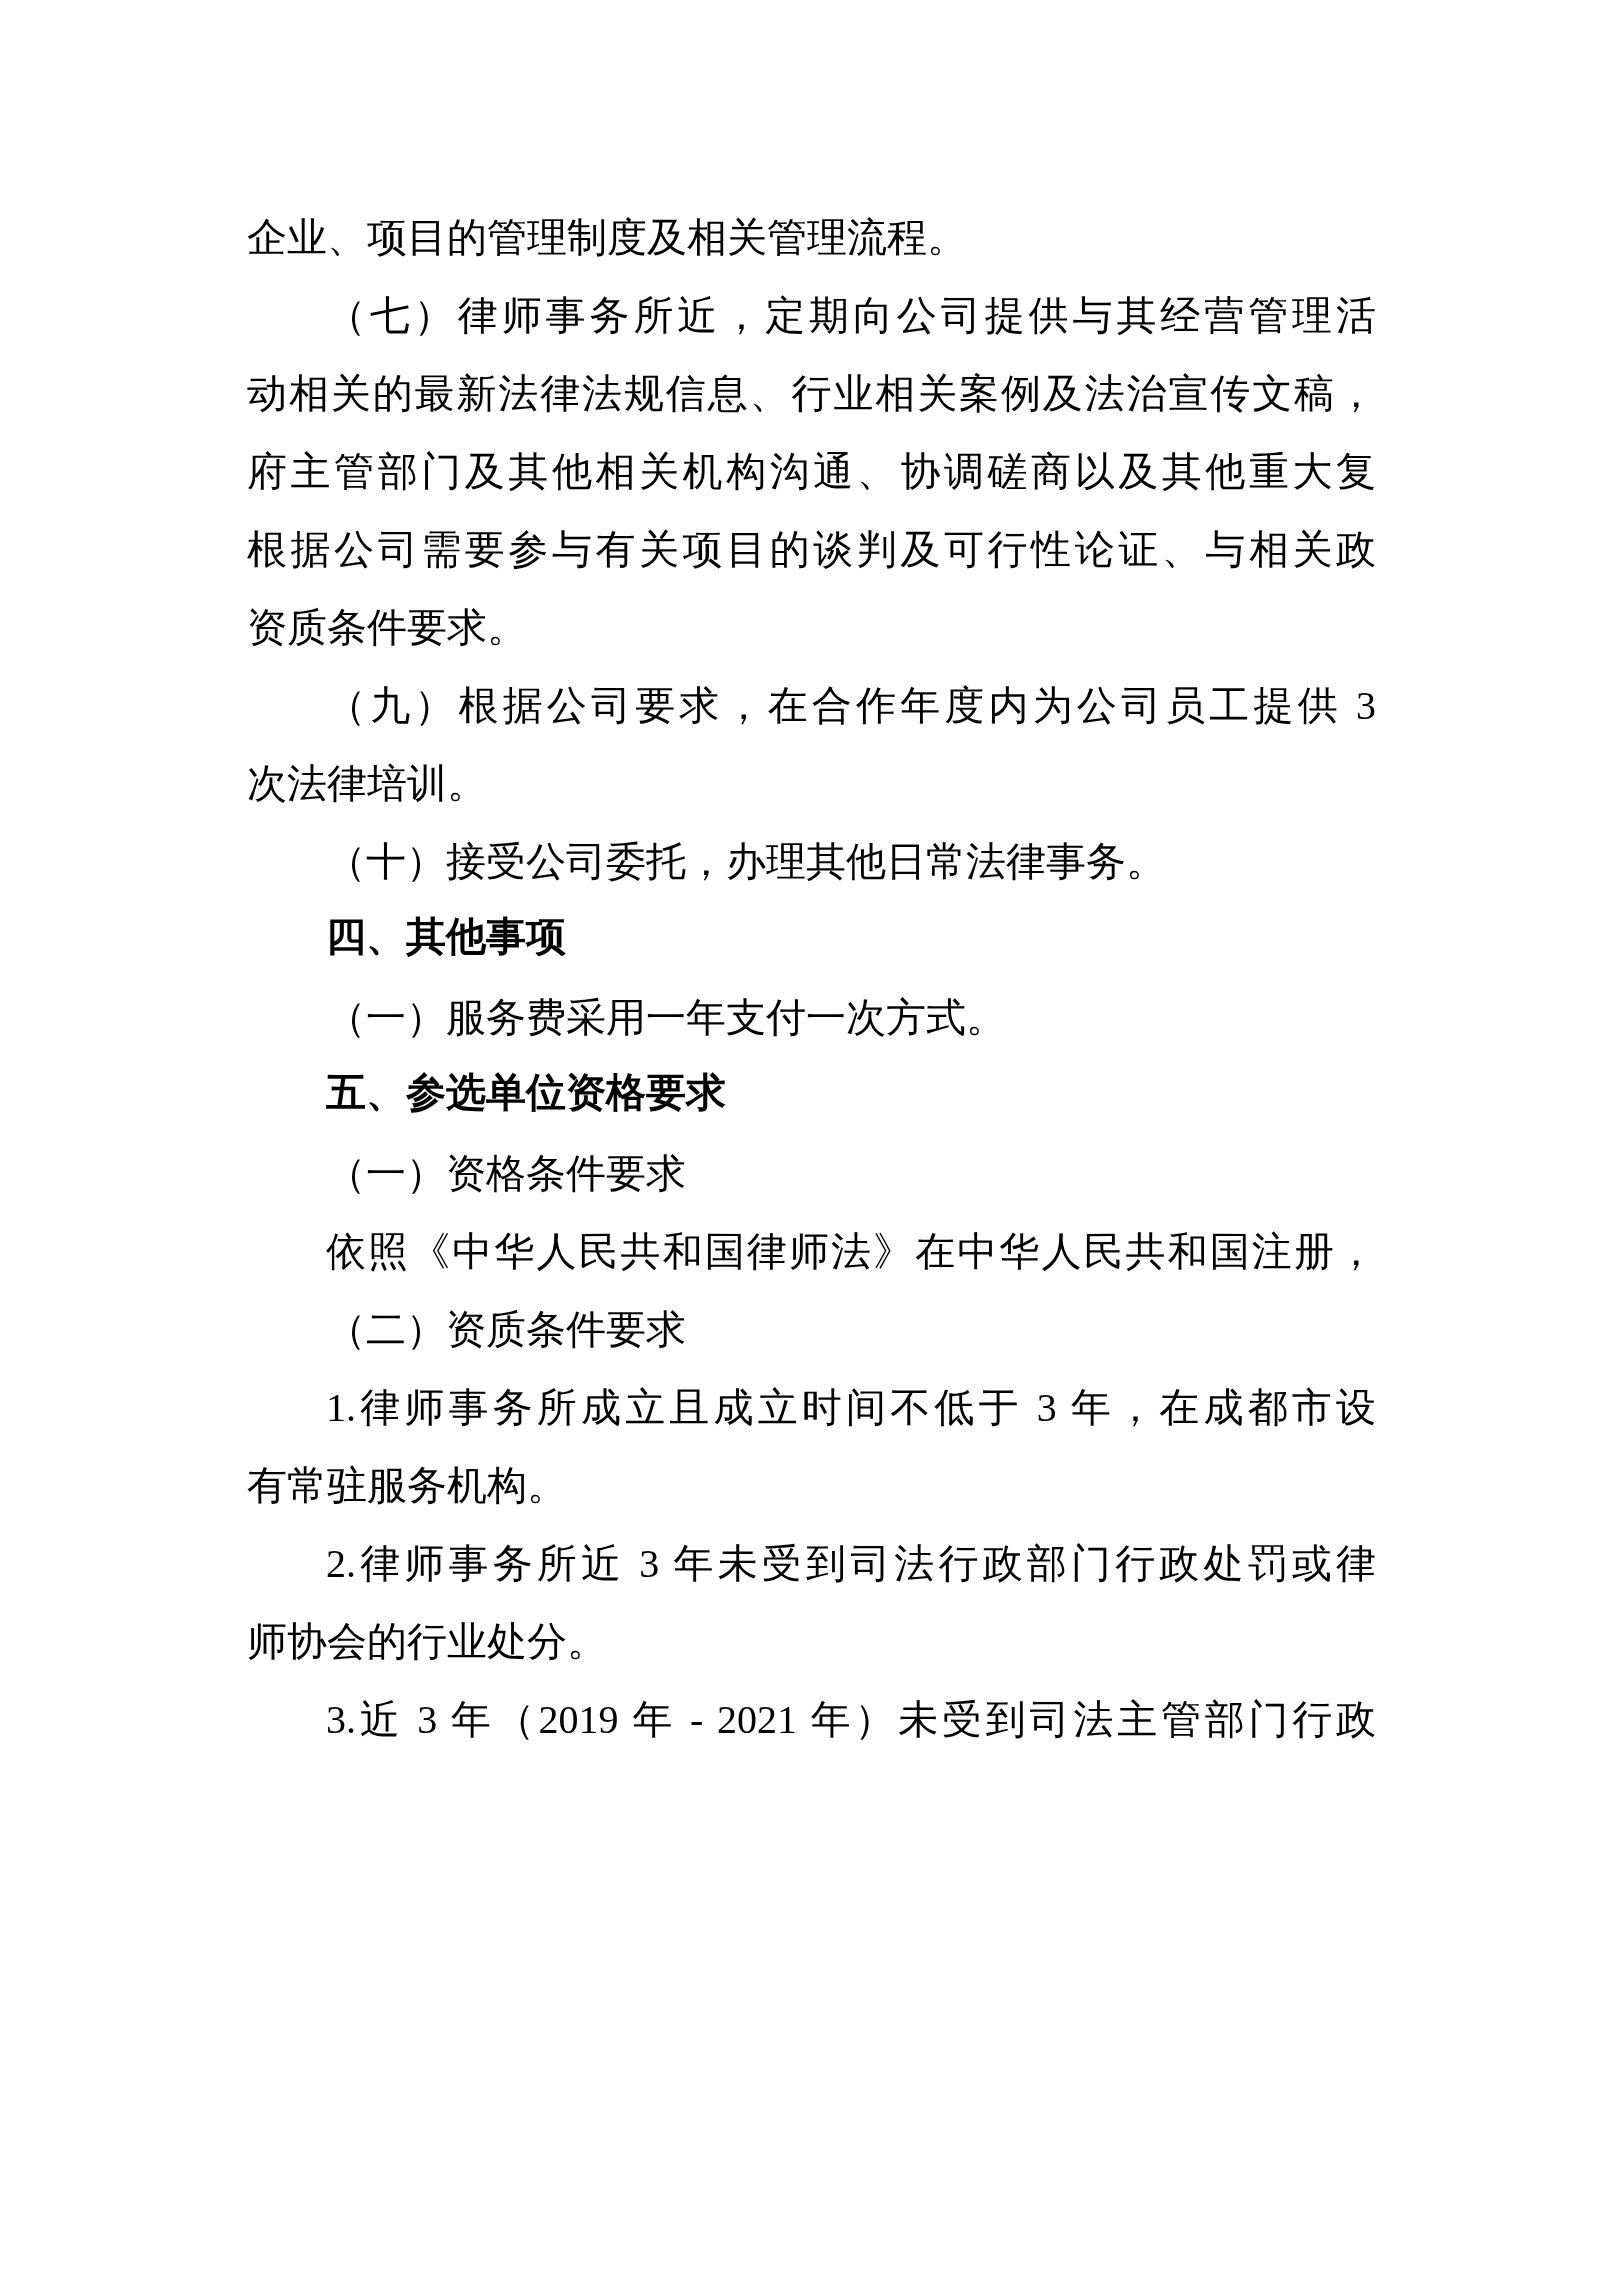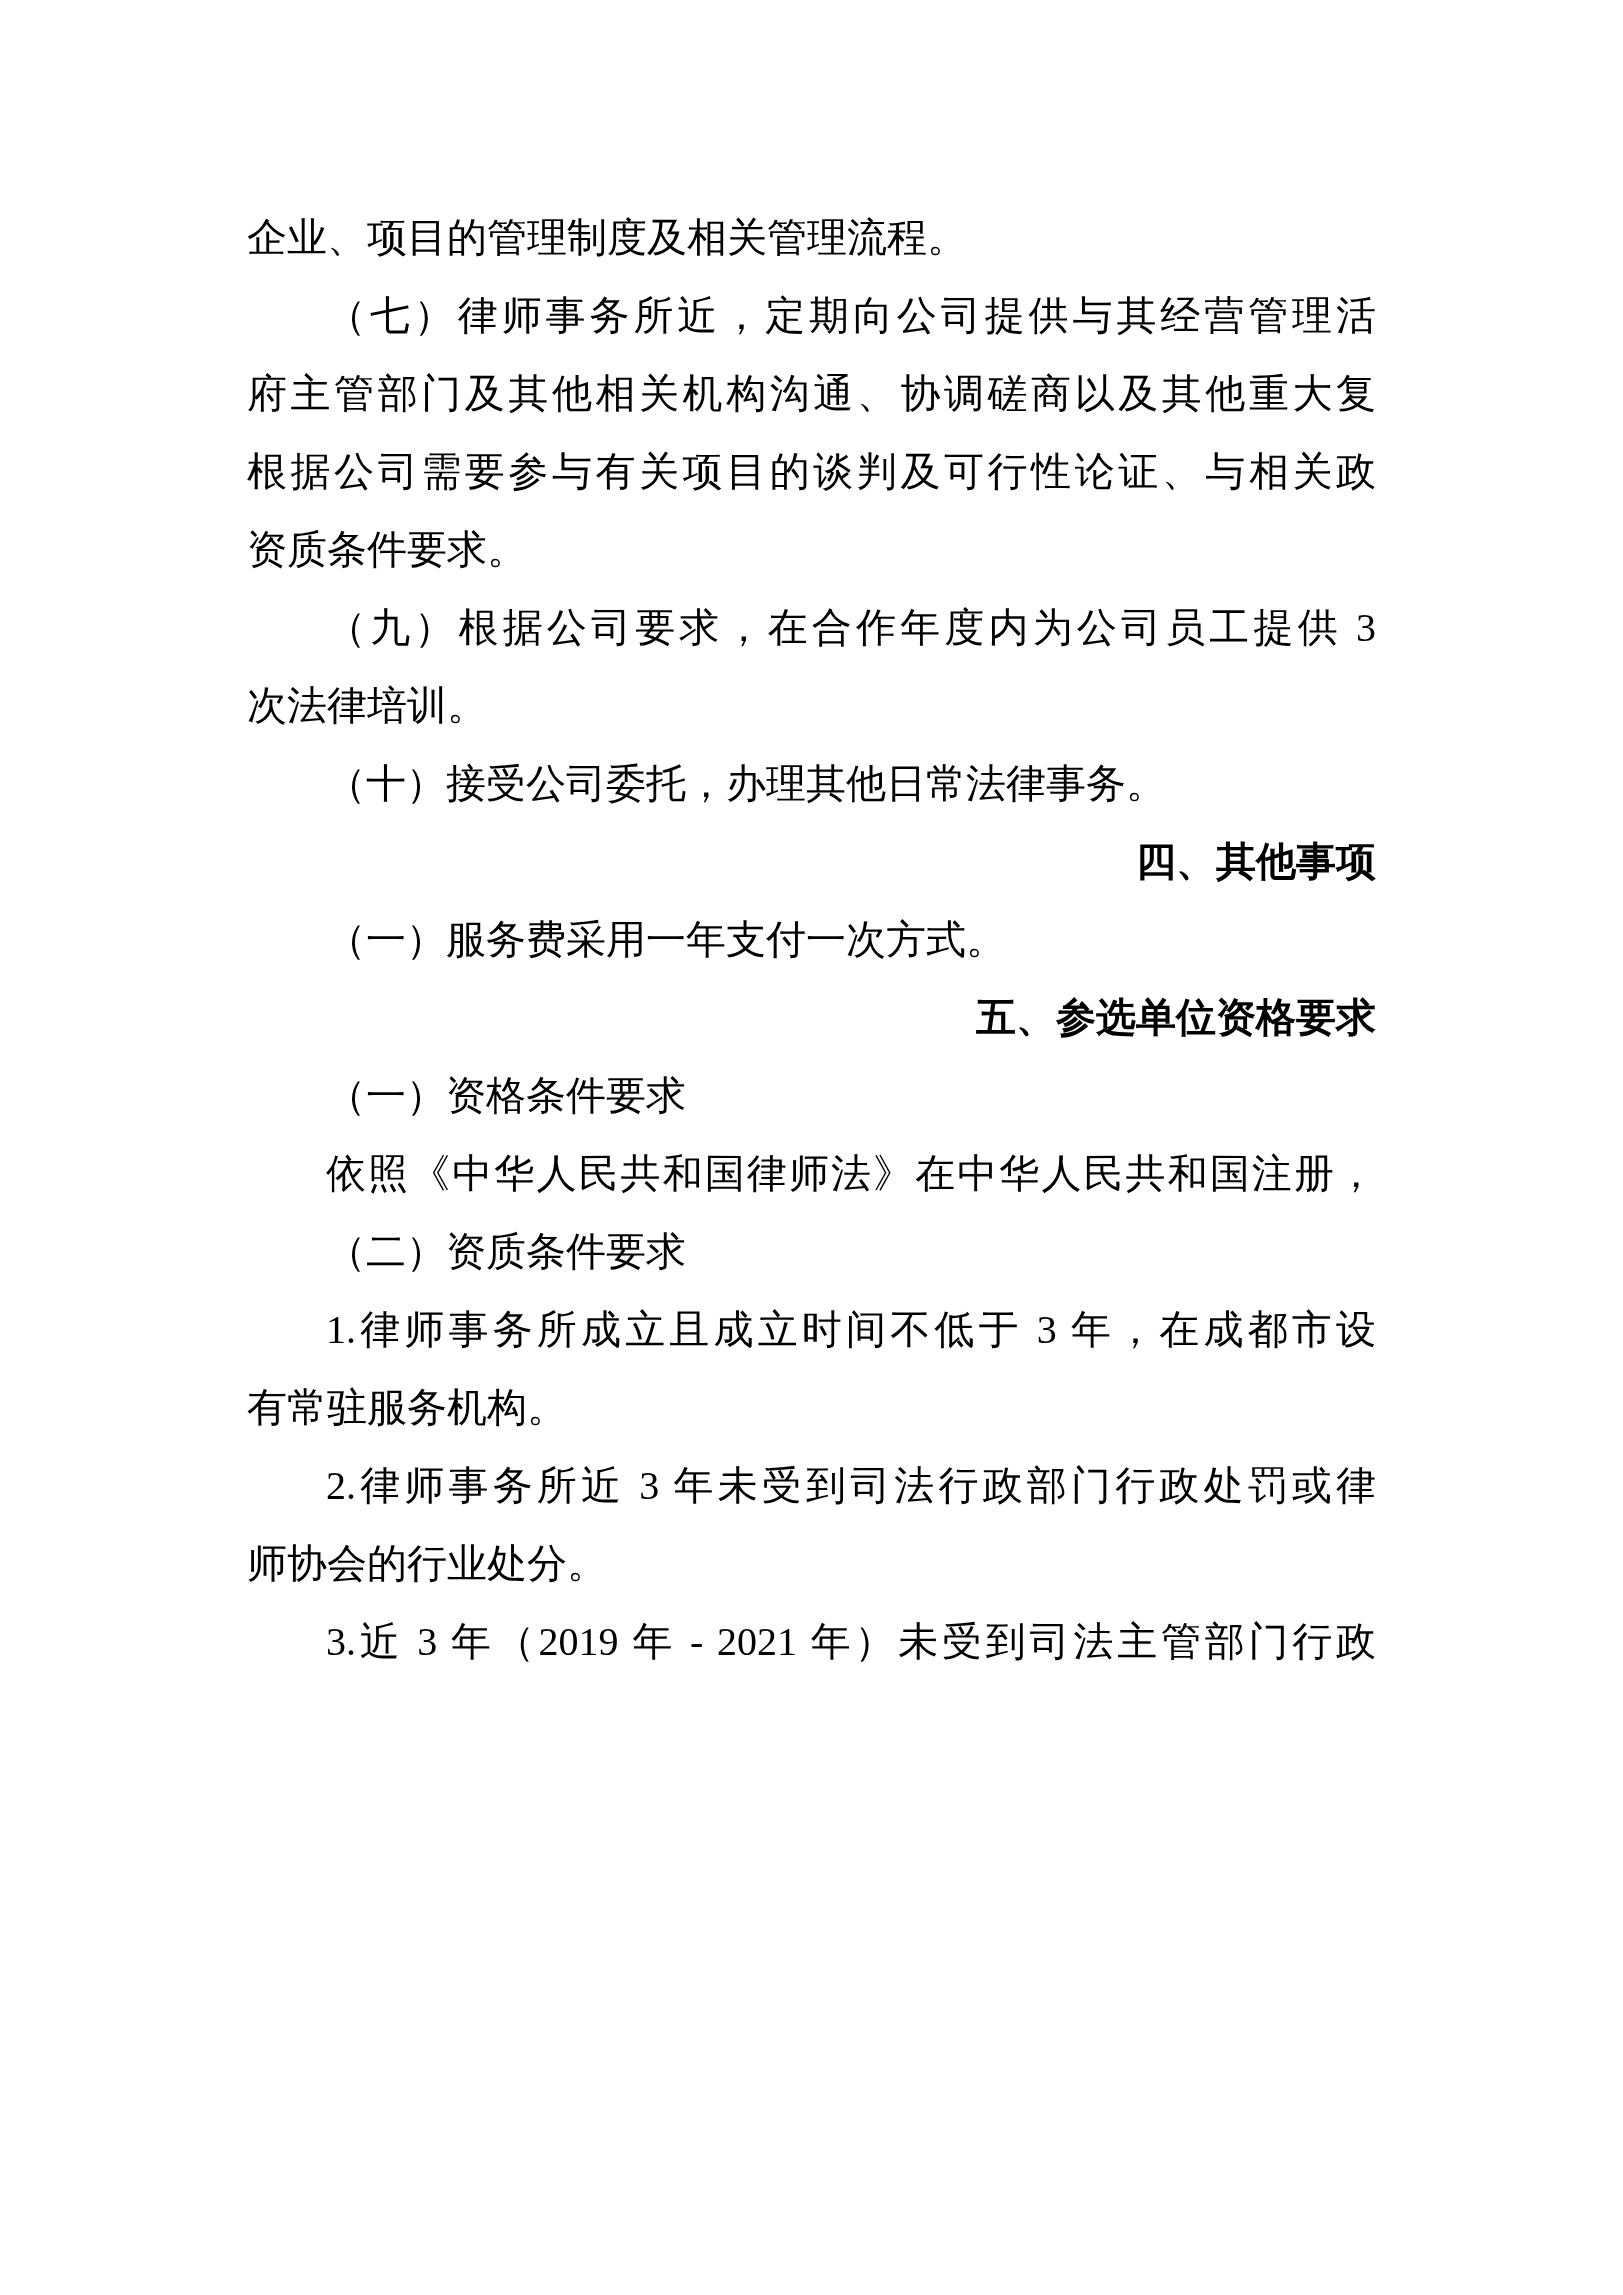--- a/index.html
+++ b/index.html
@@ -30,36 +30,36 @@
     text-align: left;
   }
   .indent {
     text-indent: 79px;
   }
   .justify {
     text-align: justify;
     text-align-last: justify;
   }
   .heading {
-    font-family: Liberation Serif, serif;
+    font-family: Liberation Mono, monospace;
     font-weight: 700;
-    text-align: right;
   }
   .b {
     font-weight: 700;
   }
 </style>
 </head>
 <body>
 
 <div class="page">
   <div class="content">
 
     <div class="line">企业、项目的管理制度及相关管理流程。</div>
     <div class="line indent justify">（七）律师事务所近，定期向公司提供与其经营管理活</div>
+    <div class="line justify">动相关的最新法律法规信息、行业相关案例及法治宣传文稿，</div>
     <div class="line justify">府主管部门及其他相关机构沟通、协调磋商以及其他重大复</div>
     <div class="line justify">根据公司需要参与有关项目的谈判及可行性论证、与相关政</div>
     <div class="line">资质条件要求。</div>
     <div class="line indent justify">（九）根据公司要求，在合作年度内为公司员工提供 3</div>
     <div class="line">次法律培训。</div>
     <div class="line indent">（十）接受公司委托，办理其他日常法律事务。</div>
     <div class="line indent heading">四、其他事项</div>
     <div class="line indent">（一）服务费采用一年支付一次方式。</div>
     <div class="line indent heading">五、参选单位资格要求</div>
     <div class="line indent">（一）资格条件要求</div>

